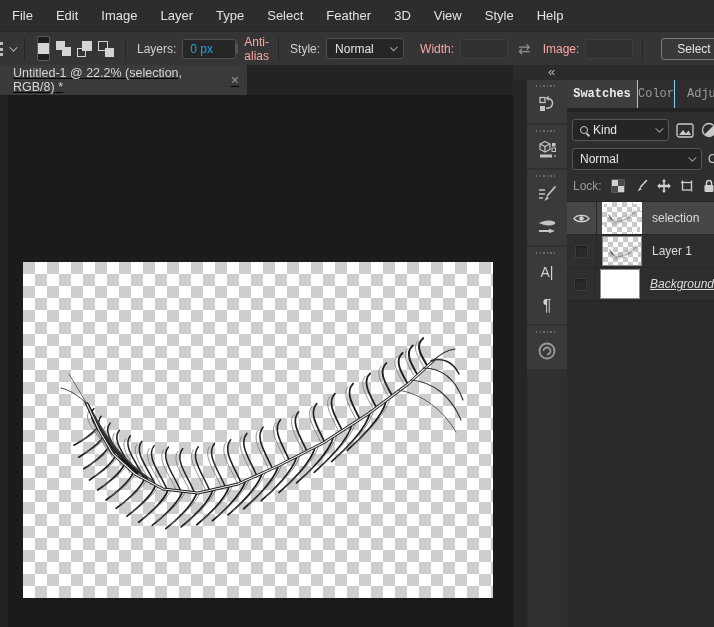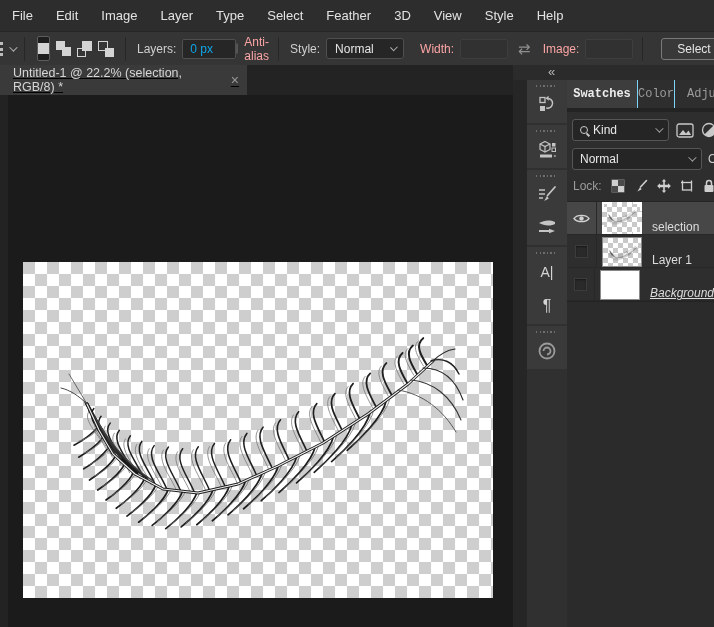--- a/index.html
+++ b/index.html
@@ -77,21 +77,21 @@
   .kind-sel{flex:0 0 97px;}
   .blend-row{display:flex;align-items:center;padding:3px 5px 7px 5px;gap:6px;}
   .blend-sel{flex:0 0 130px;}
   .mag{width:8px;height:8px;border:1.5px solid #c9c9c9;border-radius:50%;position:relative;flex:0 0 8px;}
   .mag::after{content:"";position:absolute;width:1.5px;height:4px;background:#c9c9c9;
     left:6px;top:6px;transform:rotate(-45deg);}
   .f-ic{display:flex;align-items:center;justify-content:center;width:20px;height:18px;}
   .lock-row{display:flex;align-items:center;gap:9px;padding:2px 6px 8px 6px;border-bottom:1px solid #252525;}
   .lock-label{color:#9c9c9c;}
   .lk{display:flex;align-items:center;justify-content:center;}
-  .layer-row{height:33px;display:flex;align-items:flex-end;border-bottom:1px solid #282828;flex:0 0 33px;}
+  .layer-row{height:33px;display:flex;align-items:center;border-bottom:1px solid #282828;flex:0 0 33px;}
   .layer-row.selected{background:#474747;}
   .eye-cell{width:30px;align-self:stretch;display:flex;align-items:center;justify-content:center;
     border-right:1px solid #282828;}
   .hidden-box{width:13px;height:13px;background:#2a2a2a;border:1px solid #3c3c3c;
     box-shadow:inset 0 1px 2px rgba(0,0,0,.45);}
   .thumb{width:40px;height:30px;margin:0 3px 0 5px;border:1px solid #8a8a8a;flex:0 0 40px;
     position:relative;overflow:hidden;
     background:conic-gradient(#ffffff 25%,#c9c9c9 0 50%,#ffffff 0 75%,#c9c9c9 0) 0 0/10px 10px;}
   .thumb.sel{border:none;width:42px;height:32px;
     background:

